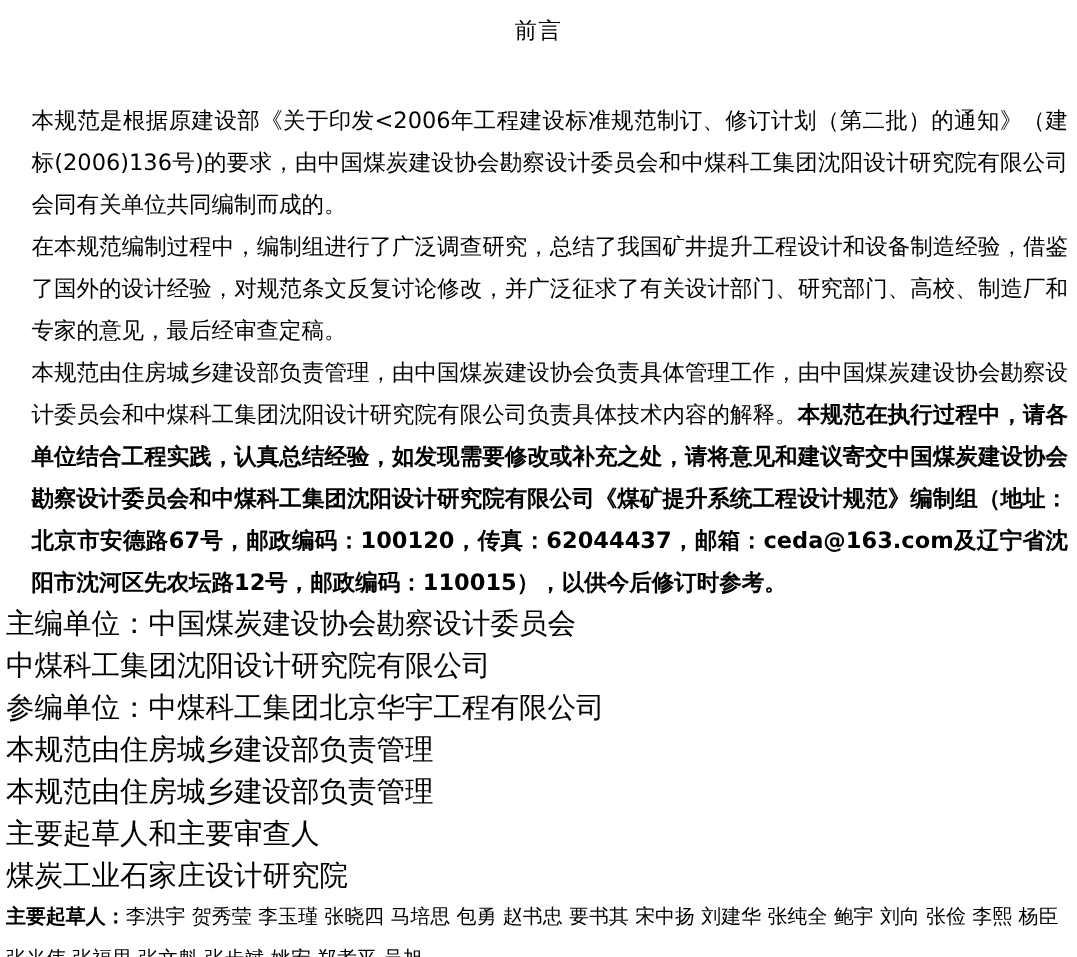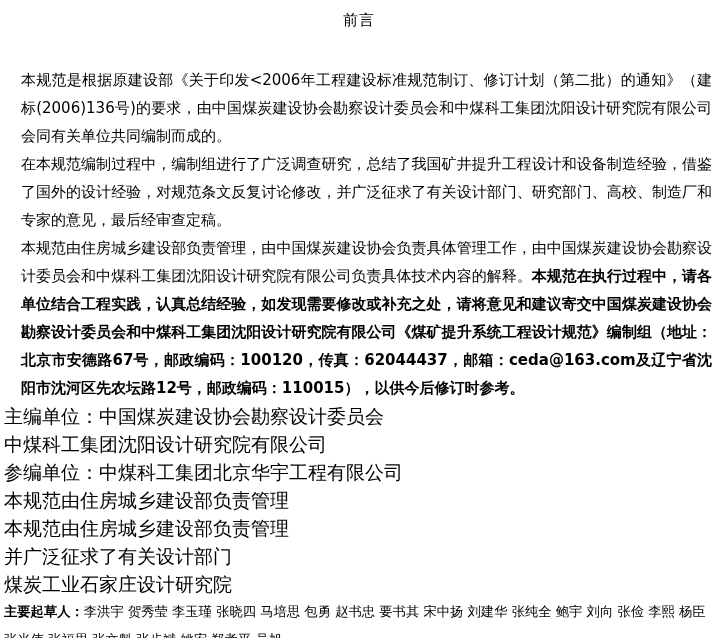--- a/index.html
+++ b/index.html
@@ -77,19 +77,19 @@
     <p class="para">在本规范编制过程中，编制组进行了广泛调查研究，总结了我国矿井提升工程设计和设备制造经验，借鉴了国外的设计经验，对规范条文反复讨论修改，并广泛征求了有关设计部门、研究部门、高校、制造厂和专家的意见，最后经审查定稿。</p>
 
     <p class="para"><span>本规范由住房城乡建设部负责管理，由中国煤炭建设协会负责具体管理工作，由中国煤炭建设协会勘察设计委员会和中煤科工集团沈阳设计研究院有限公司负责具体技术内容的解释。</span><span class="seg-bold">本规范在执行过程中，请各单位结合工程实践，认真总结经验，如发现需要修改或补充之处，请将意见和建议寄交中国煤炭建设协会勘察设计委员会和中煤科工集团沈阳设计研究院有限公司《煤矿提升系统工程设计规范》编制组（地址：北京市安德路67号，邮政编码：100120，传真：62044437，邮箱：ceda@163.com及辽宁省沈阳市沈河区先农坛路12号，邮政编码：110015），以供今后修订时参考。</span></p>
 
 
     <div class="line"><span>主编单位：</span><span>中国煤炭建设协会勘察设计委员会</span></div>
     <div class="line"><span></span><span>中煤科工集团沈阳设计研究院有限公司</span></div>
     <div class="line"><span>参编单位：</span><span>中煤科工集团北京华宇工程有限公司</span></div>
     <div class="line"><span></span><span>本规范由住房城乡建设部负责管理</span></div>
     <div class="line"><span></span><span>本规范由住房城乡建设部负责管理</span></div>
-    <div class="line"><span></span><span>并广泛征求了有关设计部门</span></div>
+    <div class="line"><span></span><span>主要起草人和主要审查人</span></div>
     <div class="line"><span></span><span>煤炭工业石家庄设计研究院</span></div>
 
     <div class="list-line"><span class="seg-bold">主要起草人：</span><span>李洪宇 贺秀莹 李玉瑾 张晓四 马培思 包勇 赵书忠 要书其 宋中扬 刘建华 张纯全 鲍宇 刘向 张俭 李熙 杨臣 张光伟 张福思 张文魁 张步斌 姚宏 郑孝平 吴旭</span></div>
 
   </div>
 </div>
 
 </body></html>

